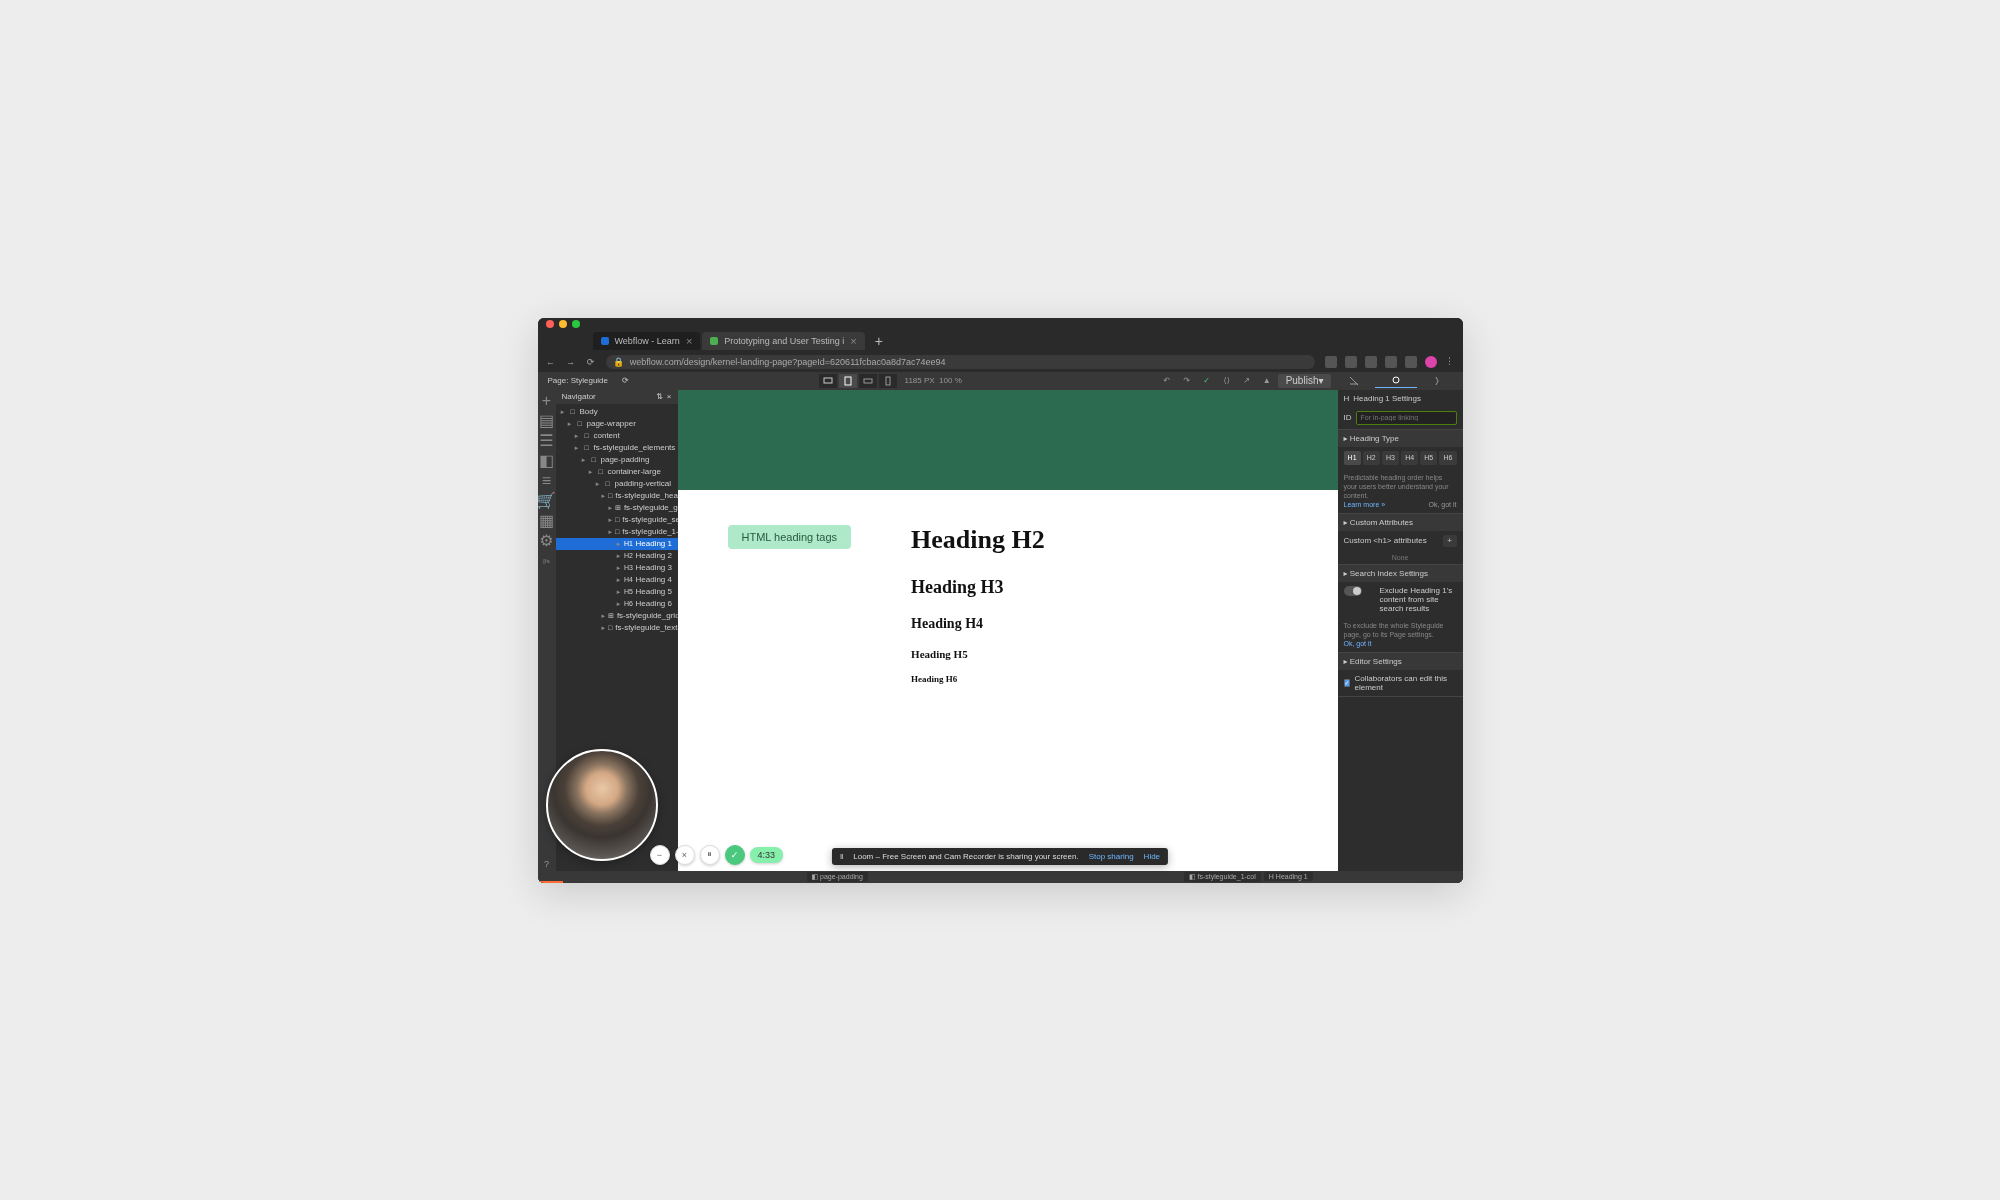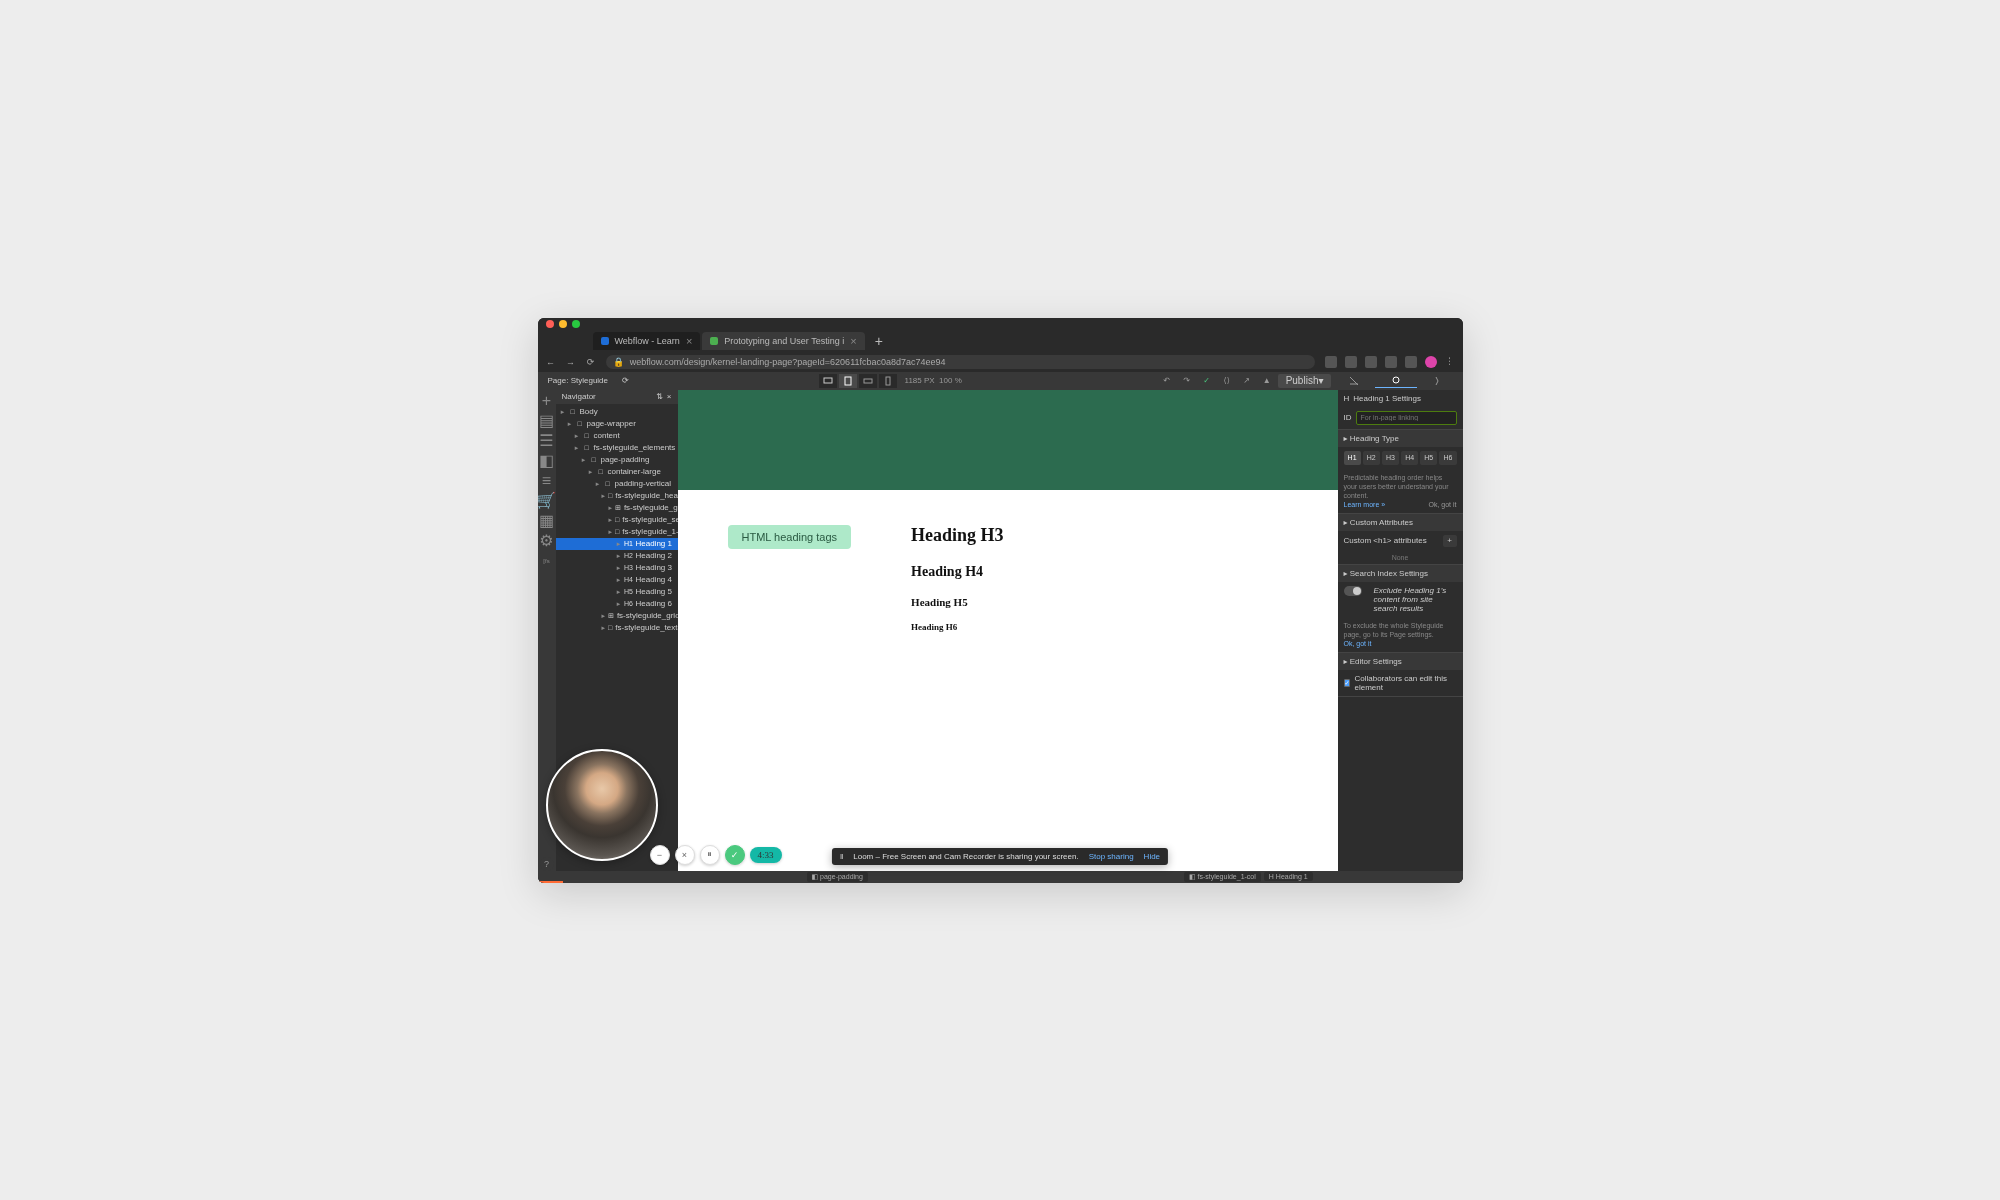--- a/index.html
+++ b/index.html
@@ -64,33 +64,33 @@
 .id-input{flex:1;background:#222;border:1px solid #4d7c0f;height:14px;border-radius:2px;color:#666;padding:0 4px;font-size:7px;}
 .htype-btns{display:flex;gap:2px;padding:4px 6px;}
 .hbtn{flex:1;background:#3a3a3a;height:14px;display:flex;align-items:center;justify-content:center;border-radius:2px;cursor:pointer;font-size:7px;}
 .hbtn.actv{background:#4a4a4a;color:#fff;}
 .rp-info{padding:4px 6px;color:#888;font-size:7px;line-height:1.3;}
 .rp-link{color:#6db5ff;cursor:pointer;}
 .rp-got{float:right;color:#999;cursor:pointer;}
 .attr-row{padding:4px 6px;display:flex;justify-content:space-between;align-items:center;}
 .plus-btn{width:14px;height:12px;background:#3a3a3a;display:flex;align-items:center;justify-content:center;border-radius:2px;cursor:pointer;}
 .none-txt{text-align:center;padding:3px;color:#777;font-size:7px;}
-.search-ex{padding:4px 6px;display:flex;gap:12px;align-items:flex-start;font-style:italic;}
+.search-ex{padding:4px 6px;display:flex;gap:18px;align-items:flex-start;}
 .toggle{width:18px;height:10px;background:#555;border-radius:5px;position:relative;cursor:pointer;}
 .toggle::after{content:"";position:absolute;width:8px;height:8px;background:#ccc;border-radius:50%;top:1px;right:1px;}
 .check-row{padding:4px 6px;display:flex;gap:4px;align-items:center;}
 .checkb{width:8px;height:8px;border:1px solid #666;background:#4a9eff;border-radius:1px;position:relative;}
 .checkb::after{content:"✓";position:absolute;font-size:6px;color:#fff;top:-1px;left:0;}
 .bottom-bar{position:absolute;bottom:0;left:0;right:0;height:12px;background:#383838;display:flex;align-items:center;padding:0 6px;font-size:7px;color:#aaa;gap:3px;}
 .crumb{background:#2d2d2d;padding:1px 5px;border-radius:2px;cursor:pointer;}
 .loom-bubble{position:absolute;bottom:22px;left:8px;width:112px;height:112px;border-radius:50%;background:radial-gradient(circle at 50% 35%, #e8c8a8 0%, #d4a884 18%, #8a7460 28%, #4a4038 42%, #3a3530 55%, #5a5550 75%, #8a8580 90%);border:2px solid #fff;box-shadow:0 2px 8px rgba(0,0,0,.3);}
 .loom-controls{position:absolute;bottom:18px;left:112px;display:flex;gap:5px;align-items:center;}
 .lc-btn{width:20px;height:20px;border-radius:50%;background:#fff;border:1px solid #ddd;display:flex;align-items:center;justify-content:center;cursor:pointer;font-size:9px;color:#666;box-shadow:0 1px 3px rgba(0,0,0,.2);}
 .lc-btn.stop{background:#4ac97e;color:#fff;border-color:#4ac97e;}
-.lc-time{background:#14b8a6;padding:3px 8px;border-radius:10px;font-size:9px;color:#333;box-shadow:0 1px 3px rgba(0,0,0,.2);font-family:Liberation Serif, serif;}
+.lc-time{background:#86efac;padding:3px 8px;border-radius:10px;font-size:9px;color:#333;box-shadow:0 1px 3px rgba(0,0,0,.2);}
 .share-toast{position:absolute;bottom:18px;left:50%;transform:translateX(-50%);background:#2a2a2a;color:#ddd;font-size:8px;padding:4px 8px;border-radius:3px;display:flex;align-items:center;gap:10px;box-shadow:0 2px 8px rgba(0,0,0,.3);}
 .toast-btn{color:#6db5ff;cursor:pointer;}
 .help-btn{position:absolute;bottom:12px;left:2px;width:14px;height:14px;background:#383838;border-radius:50%;display:flex;align-items:center;justify-content:center;color:#999;font-size:9px;cursor:pointer;}
 .progress{position:absolute;bottom:0;left:0;width:25px;height:2px;background:#ff6b35;}
 svg{width:10px;height:10px;}
 </style>
 </head>
 <body>
 
 <div class="window">
@@ -304,20 +304,21 @@
         </div>
     </div>
 
     <div class="canvas-wrap">
       <div class="canvas-green"></div>
       <div class="canvas-content">
         <div>
             <div class="tag-pill">HTML heading tags</div>
           </div>
         <div class="headings-col">
+          <div class="h2">Heading H2</div>
           <div class="h3">Heading H3</div>
           <div class="h4">Heading H4</div>
           <div class="h5">Heading H5</div>
           <div class="h6">Heading H6</div>
         </div>
       </div>
     </div>
 
     <div class="right-panel">
       <div class="rp-section">

